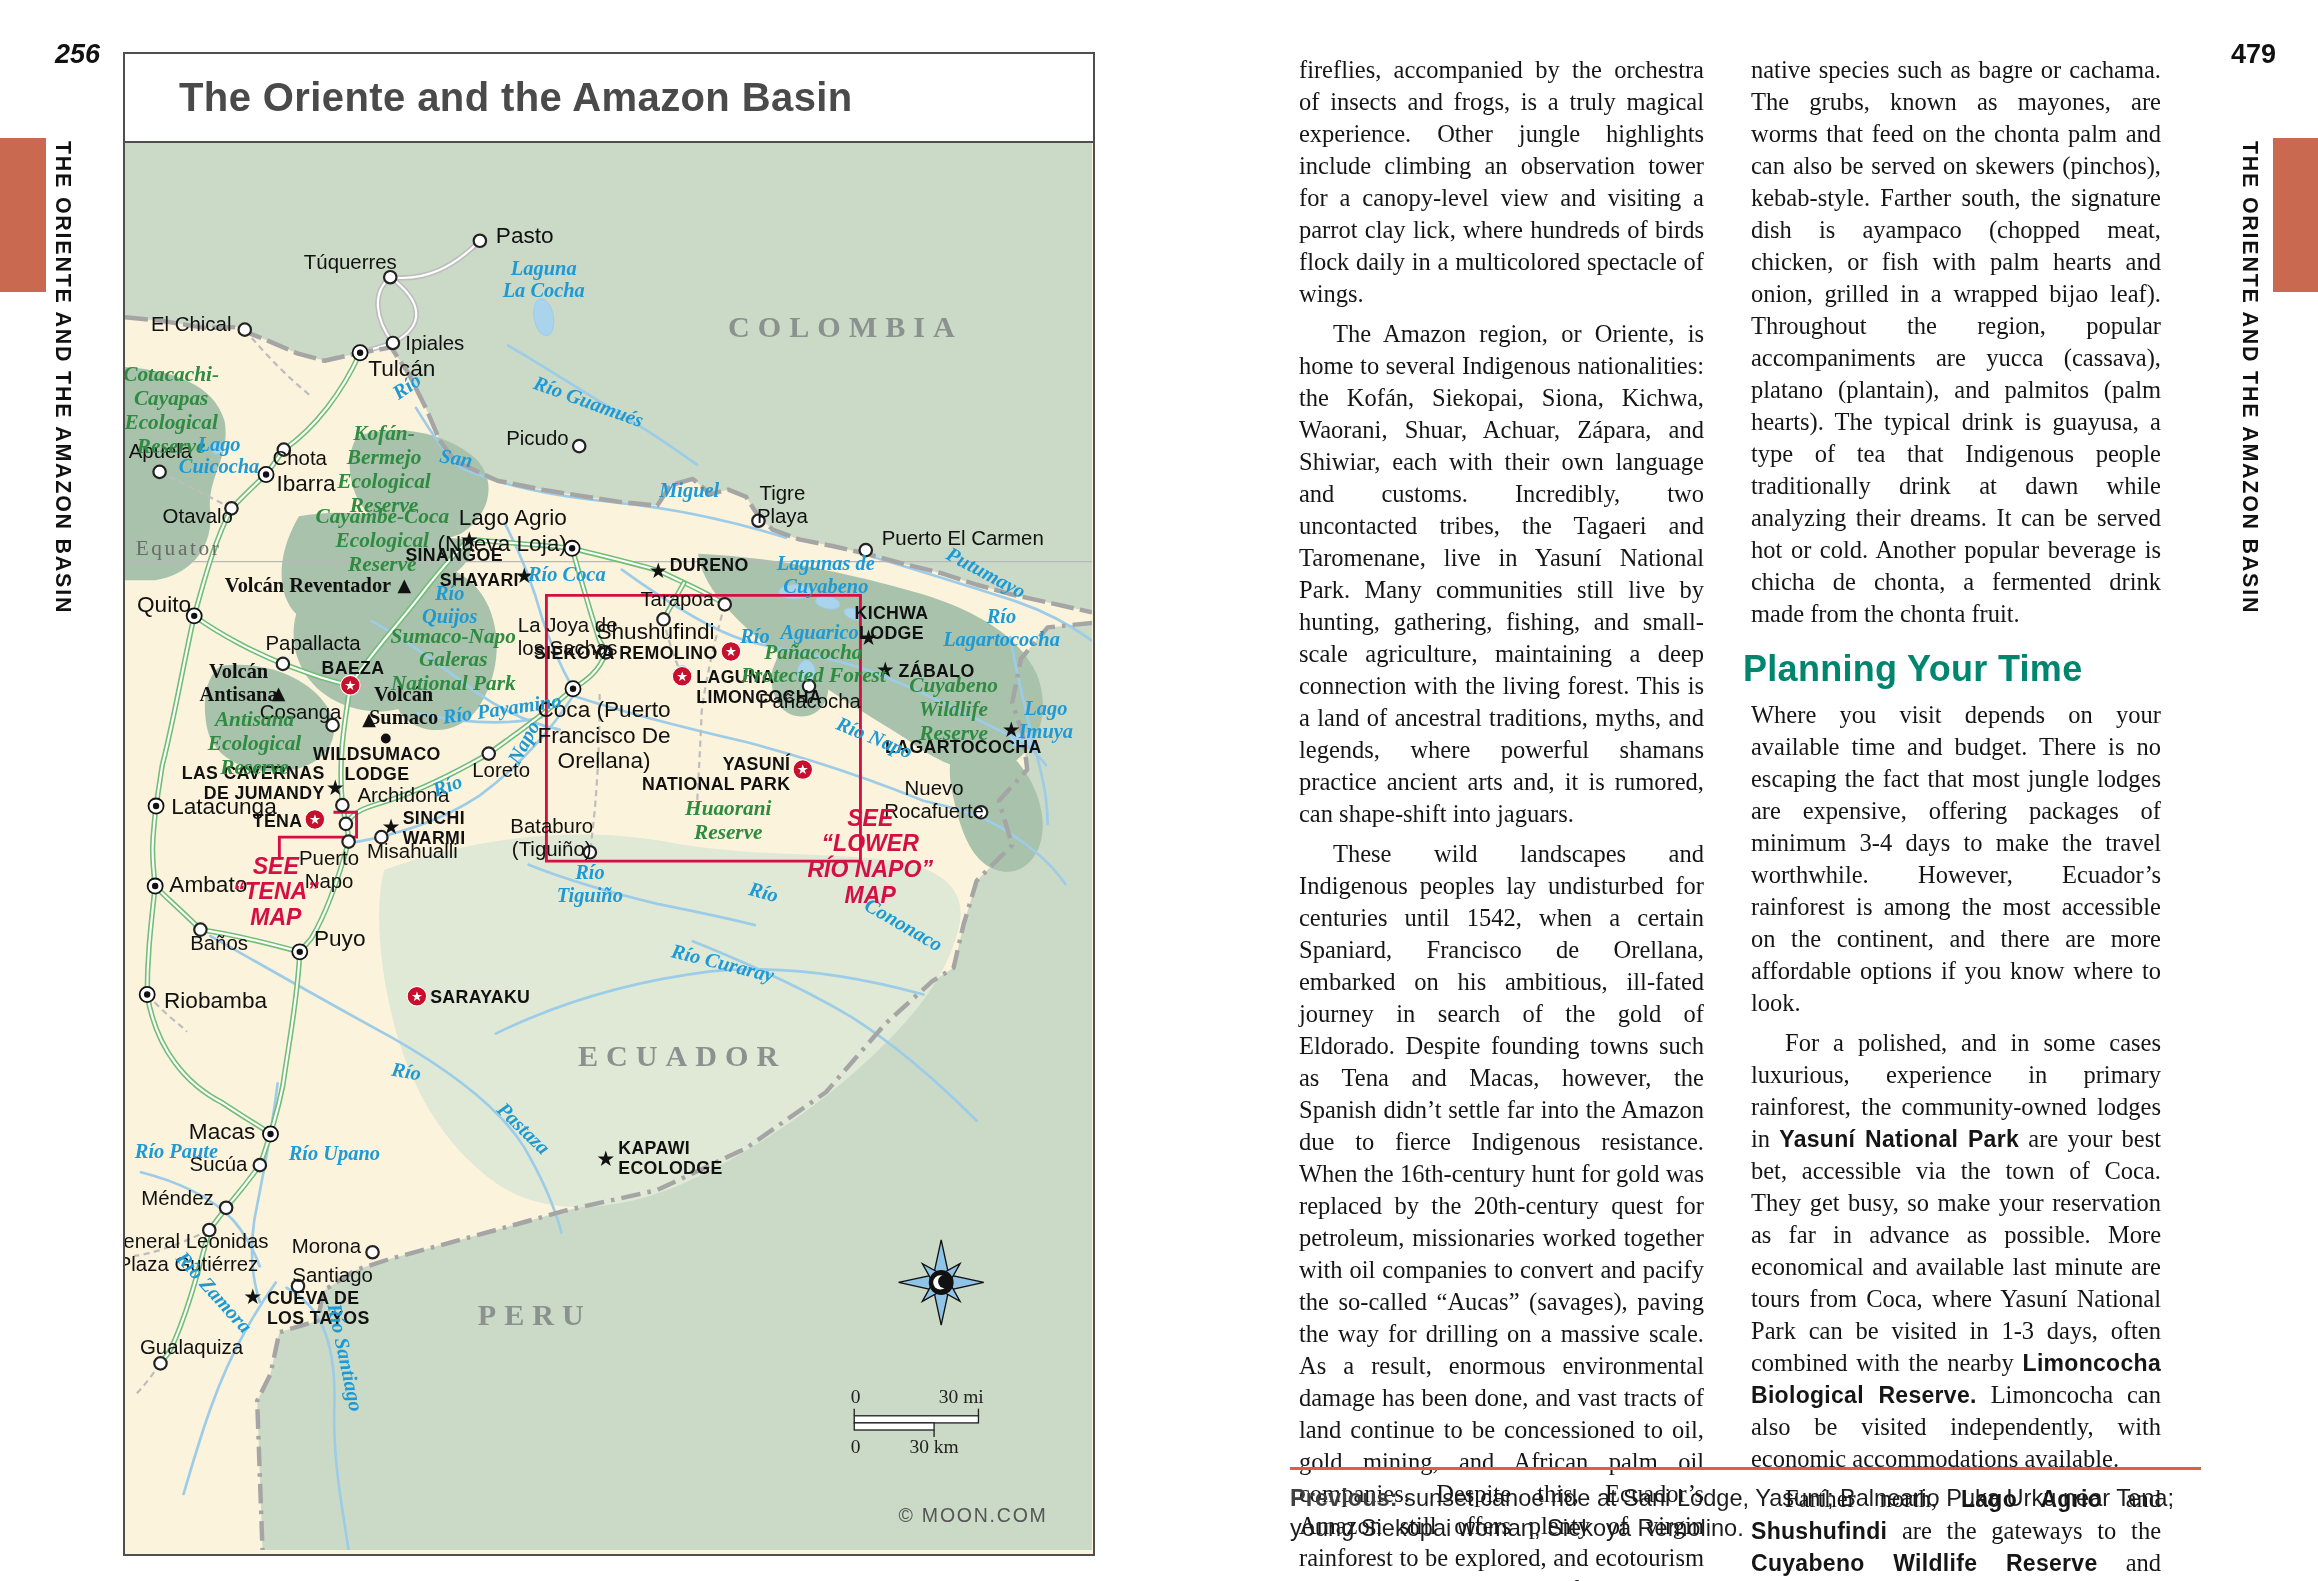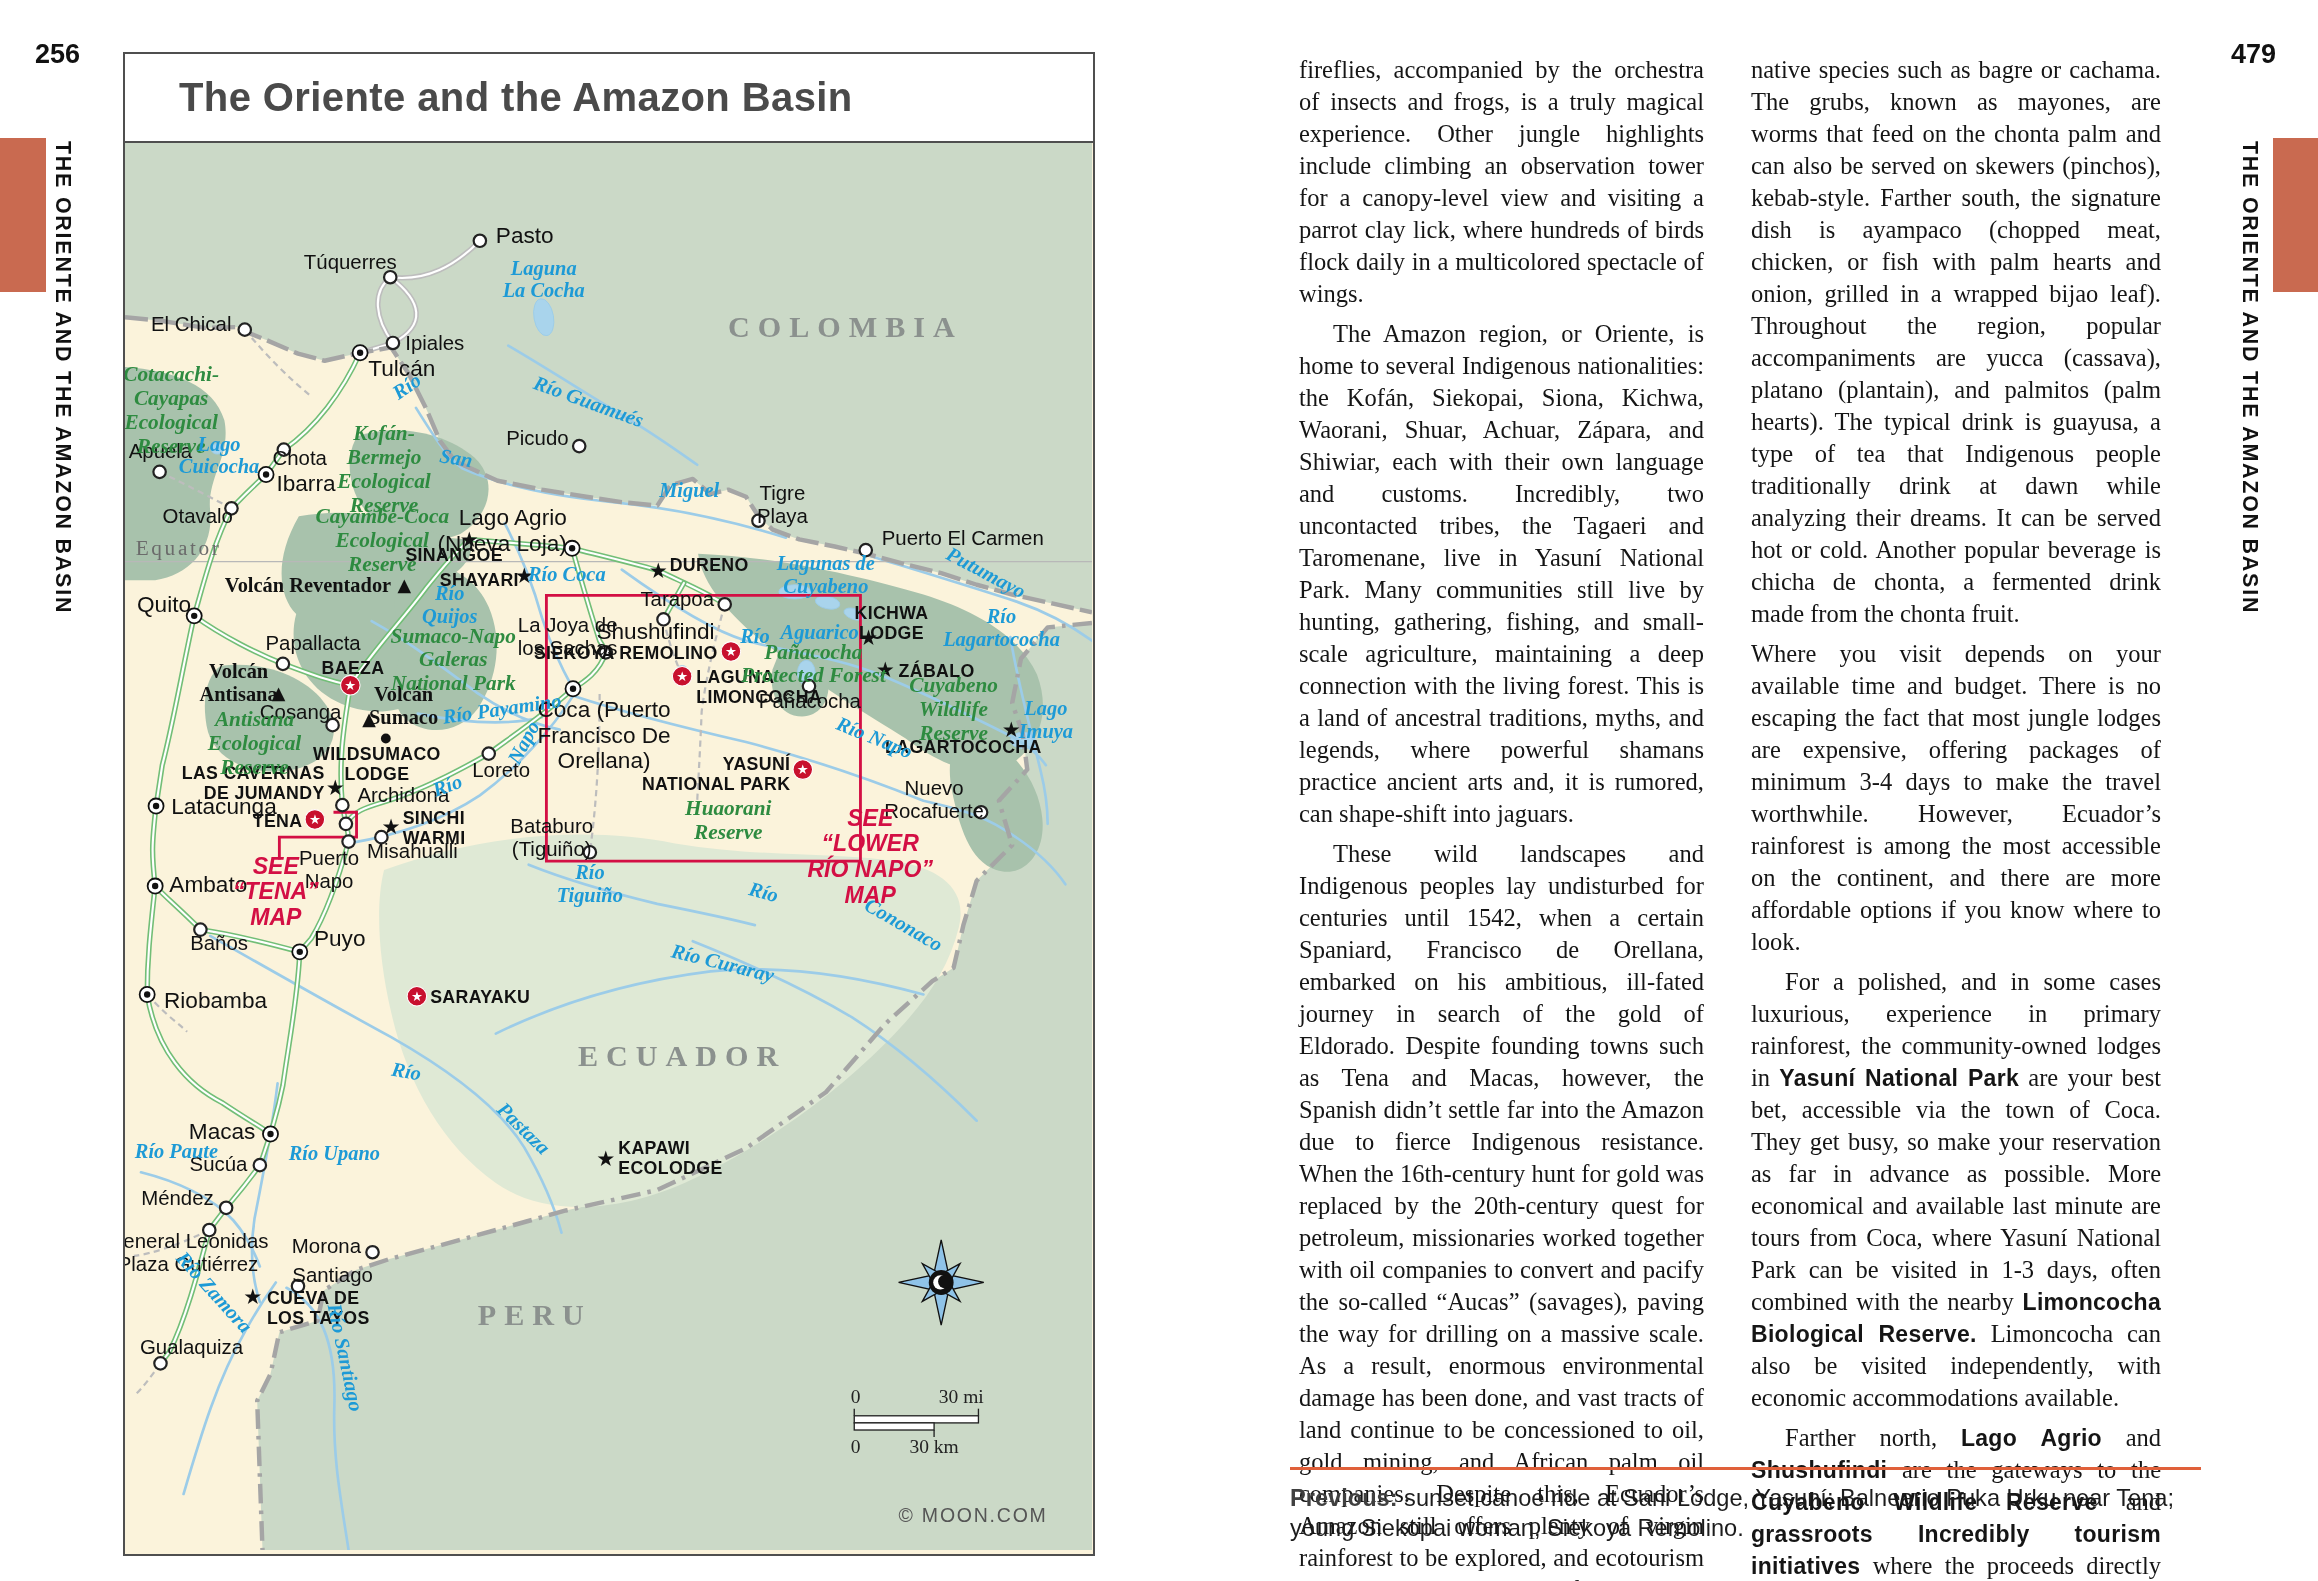--- a/index.html
+++ b/index.html
@@ -1,19 +1,19 @@
 <!DOCTYPE html>
 <html style="font-size:14.3px"><head>
 <meta charset="utf-8">
 <style>
   html,body{margin:0;padding:0;background:#ffffff;}
   body{width:2319px;height:1581px;position:relative;font-family:"Liberation Sans",sans-serif;overflow:hidden;}
 
   .page-num{position:absolute;top:39px;font:bold 27px "Liberation Sans",sans-serif;color:#111;}
-  #pn-left{left:35px;}
+  #pn-left{left:55px;font-style:italic;}
   #pn-right{right:43px;text-align:right;}
 
   .edge-tab{position:absolute;top:138px;width:46px;height:154px;background:#C96A50;}
   #tab-left{left:0;}
   #tab-right{right:0;}
 
   .vside{position:absolute;top:141px;writing-mode:vertical-rl;text-orientation:mixed;
          font:bold 21.4px "Liberation Sans",sans-serif;letter-spacing:1.8px;color:#111;white-space:nowrap;}
   #vside-left{left:50px;}
   #vside-right{left:2237px;}
@@ -369,20 +369,21 @@
 </div>
 
 <div class="col" id="col1">
     <p>fireflies, accompanied by the orchestra of insects and frogs, is a truly magical experience. Other jungle highlights include climbing an observation tower for a canopy-level view and visiting a parrot clay lick, where hundreds of birds flock daily in a multicolored spectacle of wings.</p>
     <p class="ind">The Amazon region, or Oriente, is home to several Indigenous nationalities: the Kofán, Siekopai, Siona, Kichwa, Waorani, Shuar, Achuar, Zápara, and Shiwiar, each with their own language and customs. Incredibly, two uncontacted tribes, the Tagaeri and Taromenane, live in Yasuní National Park. Many communities still live by hunting, gathering, fishing, and small-scale agriculture, maintaining a deep connection with the living forest. This is a land of ancestral traditions, myths, and legends, where powerful shamans practice ancient arts and, it is rumored, can shape-shift into jaguars.</p>
     <p class="ind">These wild landscapes and Indigenous peoples lay undisturbed for centuries until 1542, when a certain Spaniard, Francisco de Orellana, embarked on his ambitious, ill-fated journey in search of the gold of Eldorado. Despite founding towns such as Tena and Macas, however, the Spanish didn’t settle far into the Amazon due to fierce Indigenous resistance. When the 16th-century hunt for gold was replaced by the 20th-century quest for petroleum, missionaries worked together with oil companies to convert and pacify the so-called “Aucas” (savages), paving the way for drilling on a massive scale. As a result, enormous environmental damage has been done, and vast tracts of land continue to be concessioned to oil, gold mining, and African palm oil companies. Despite this, Ecuador’s Amazon still offers plenty of virgin rainforest to be explored, and ecotourism provides a key source of sustainable income.</p>
     <p class="ind">The most typical Amazonian dish is maito (fish or chontacuro grubs grilled in a wrapped leaf). The fish might be farmed tilapia or</p>
   </div>
 <div class="col" id="col2">
     <p>native species such as bagre or cachama. The grubs, known as mayones, are worms that feed on the chonta palm and can also be served on skewers (pinchos), kebab-style. Farther south, the signature dish is ayampaco (chopped meat, chicken, or fish with palm hearts and onion, grilled in a wrapped bijao leaf). Throughout the region, popular accompaniments are yucca (cassava), platano (plantain), and palmitos (palm hearts). The typical drink is guayusa, a type of tea that Indigenous people traditionally drink at dawn while analyzing their dreams. It can be served hot or cold. Another popular beverage is chicha de chonta, a fermented drink made from the chonta fruit.</p>
+    <div class="col-heading">Planning Your Time</div>
     <p>Where you visit depends on your available time and budget. There is no escaping the fact that most jungle lodges are expensive, offering packages of minimum 3-4 days to make the travel worthwhile. However, Ecuador’s rainforest is among the most accessible on the continent, and there are more affordable options if you know where to look.</p>
     <p class="ind">For a polished, and in some cases luxurious, experience in primary rainforest, the community-owned lodges in <b>Yasuní National Park</b> are your best bet, accessible via the town of Coca. They get busy, so make your reservation as far in advance as possible. More economical and available last minute are tours from Coca, where Yasuní National Park can be visited in 1-3 days, often combined with the nearby <b>Limoncocha Biological Reserve.</b> Limoncocha can also be visited independently, with economic accommodations available.</p>
     <p class="ind">Farther north, <b>Lago Agrio</b> and <b>Shushufindi</b> are the gateways to the <b>Cuyabeno Wildlife Reserve</b> and <b>grassroots Incredibly tourism initiatives</b> where the proceeds directly support the people’s struggle to preserve their territory and culture. The Kofán and Siekopai</p>
   </div>
 
 <div class="caption-rule"></div>
 <div class="caption">
   <b>Previous:</b><span> sunset canoe ride at Sani Lodge, Yasuní; Balneario Puka Urku near Tena; young Siekopai woman, Siekoya Remolino.</span>
 </div>
 

